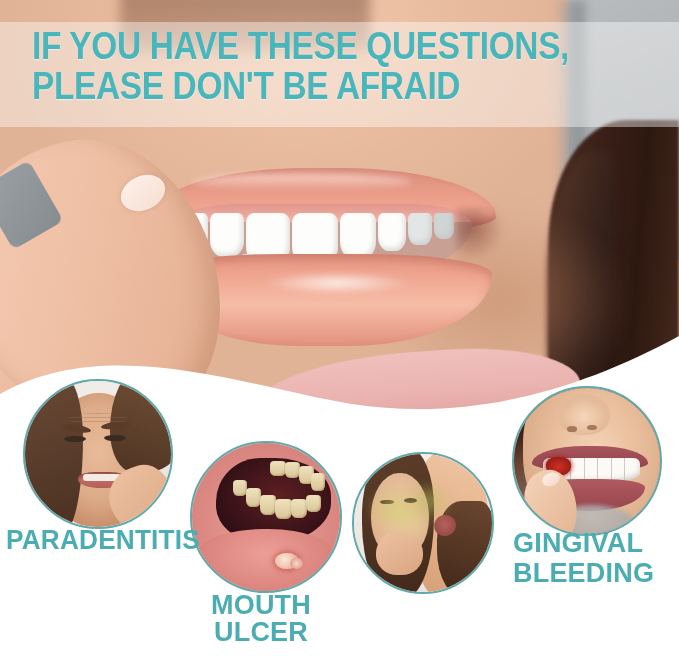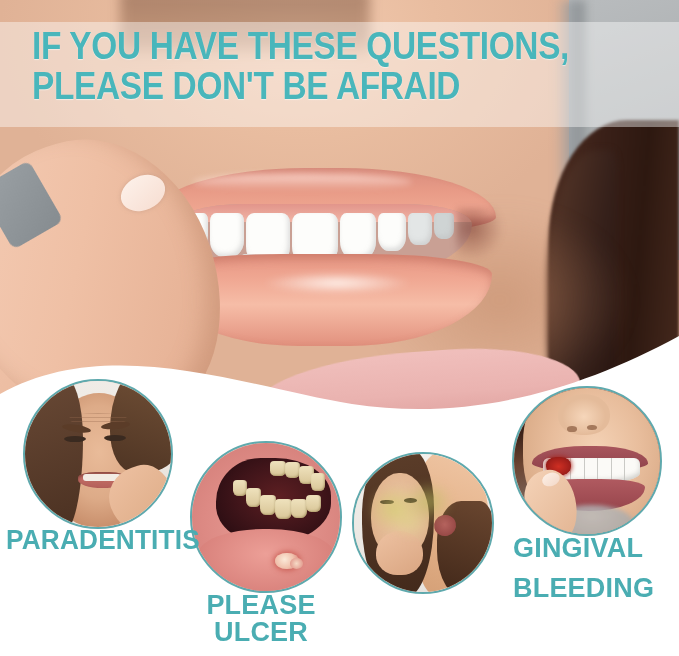--- a/index.html
+++ b/index.html
@@ -388,21 +388,21 @@
     position:absolute;
     color:#4aadb2;
     font-weight:700;
     letter-spacing:.2px;
     line-height:1.0;
     white-space:pre-line;
   }
   #lbl-paradentitis{left:6px;top:527px;font-size:27px;transform:scaleX(.97);transform-origin:left top;}
   #lbl-mouthulcer{left:197px;top:592px;font-size:27px;text-align:center;width:128px;}
   #lbl-halitosis{left:340px;top:592px;font-size:27px;}
-  #lbl-gingival{left:513px;top:528px;font-size:27px;line-height:40px;}
+  #lbl-gingival{left:513px;top:528px;font-size:27px;line-height:30px;}
 </style>
 </head>
 <body>
 
 <div id="poster">
 
   <div class="hero">
     <div class="hero-photo">
       <div class="skin"></div>
       <div class="wall"></div>
@@ -531,18 +531,18 @@
       </div>
       <div class="g-blood"></div>
       <div class="g-lipL"></div>
       <div class="g-chin"></div>
       <div class="g-finger"></div>
       <div class="g-fnail"></div>
     </div>
   </div>
 
   <div class="lbl" id="lbl-paradentitis">PARADENTITIS</div>
-  <div class="lbl" id="lbl-mouthulcer">PLEASE
+  <div class="lbl" id="lbl-mouthulcer">MOUTH
 ULCER</div>
   <div class="lbl" id="lbl-gingival">GINGIVAL
 BLEEDING</div>
 
 </div>
 
 </body></html>

